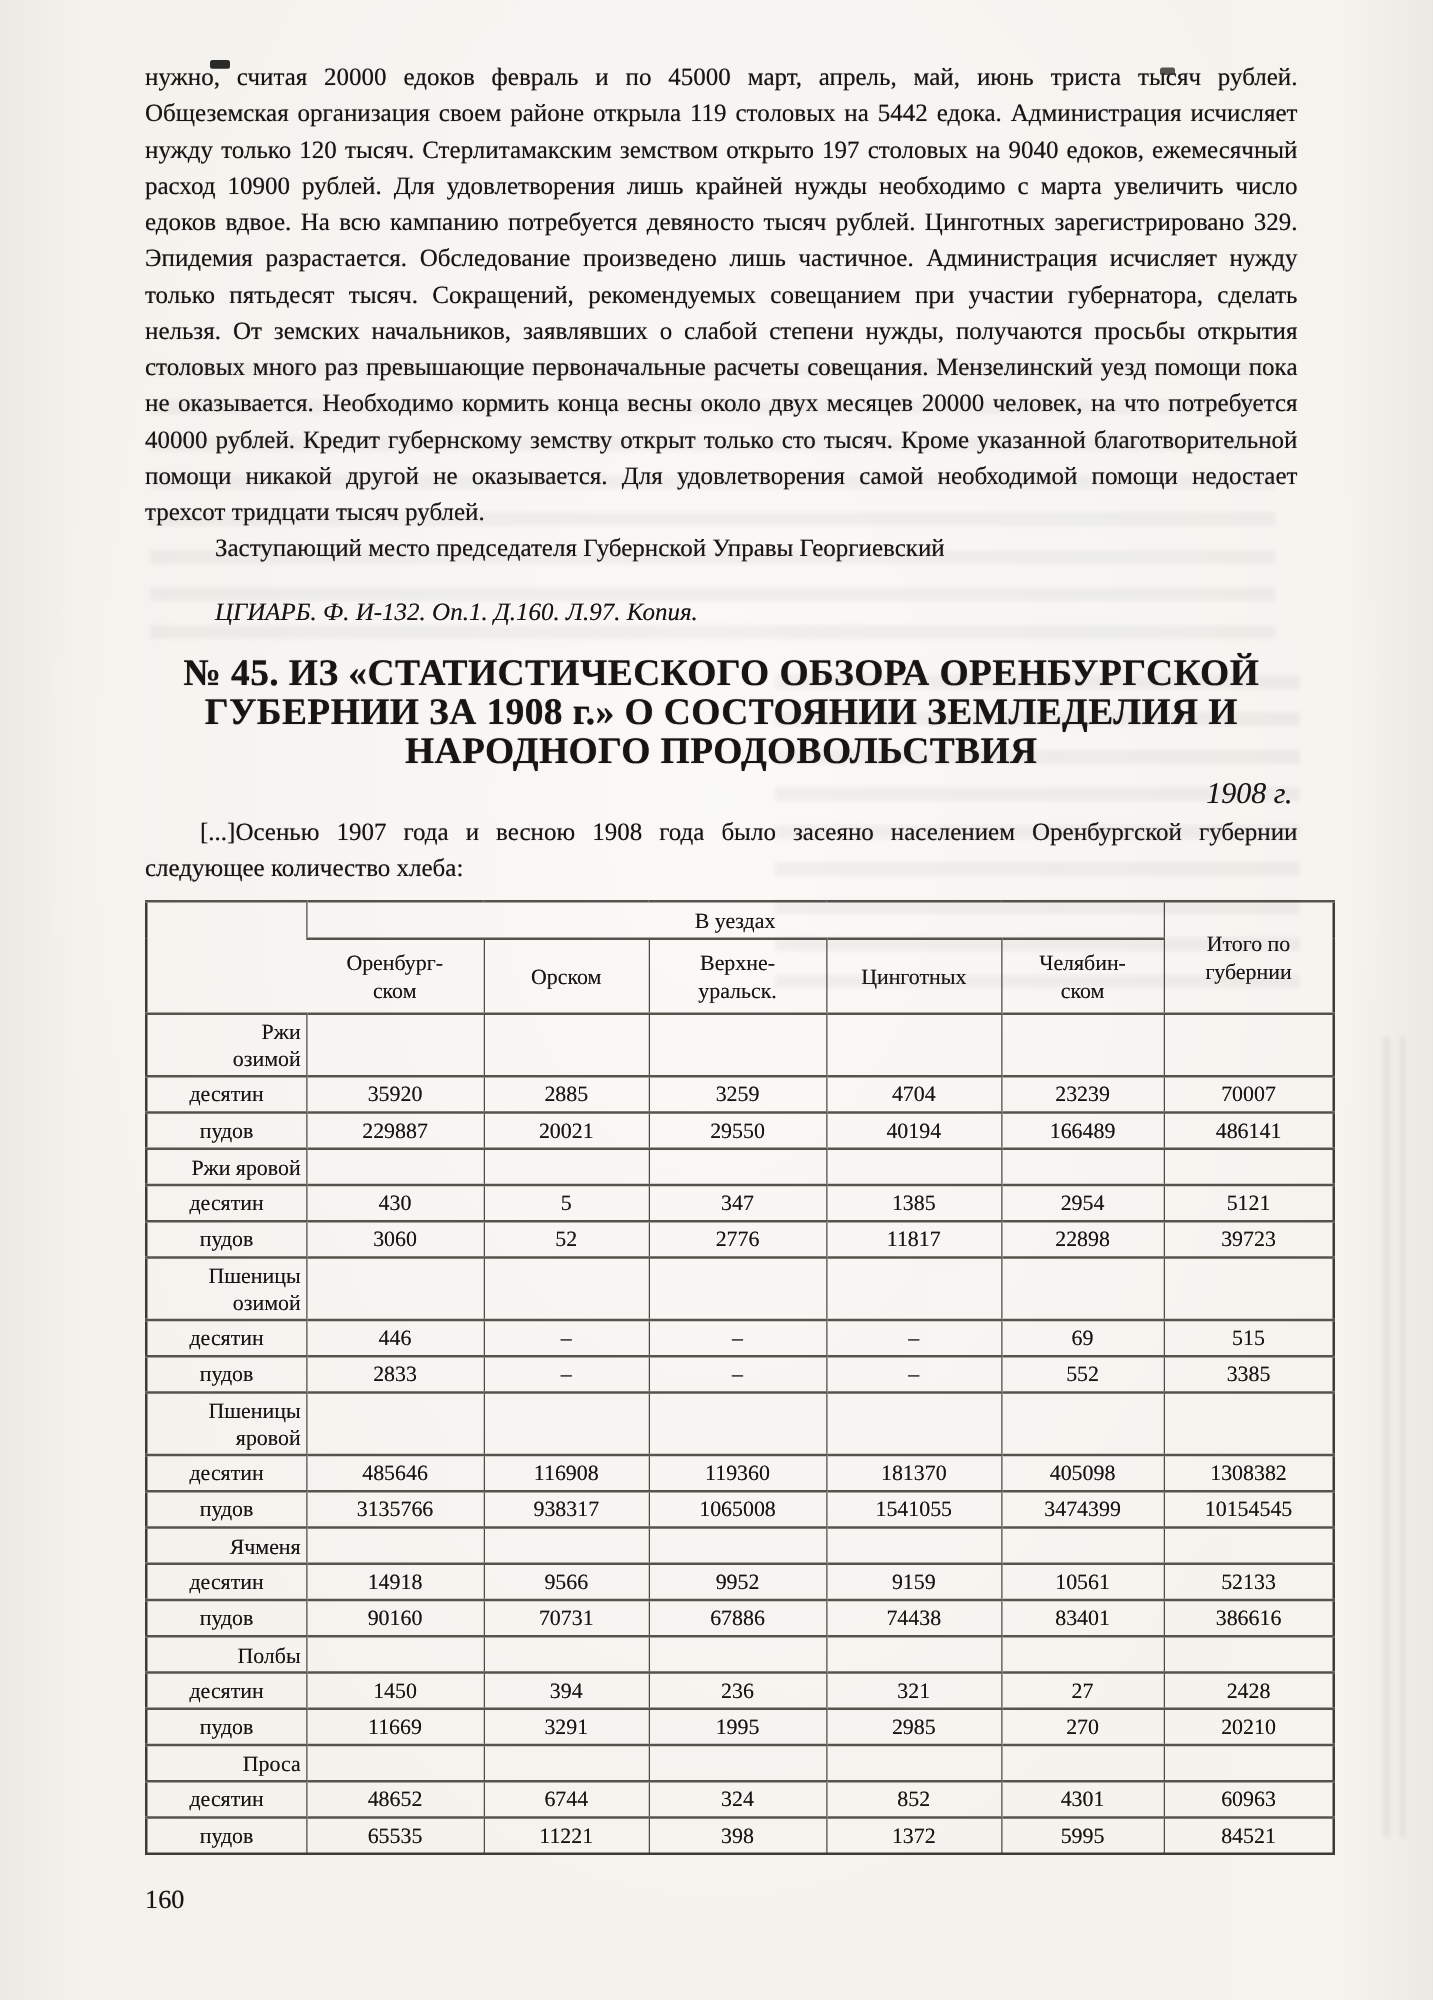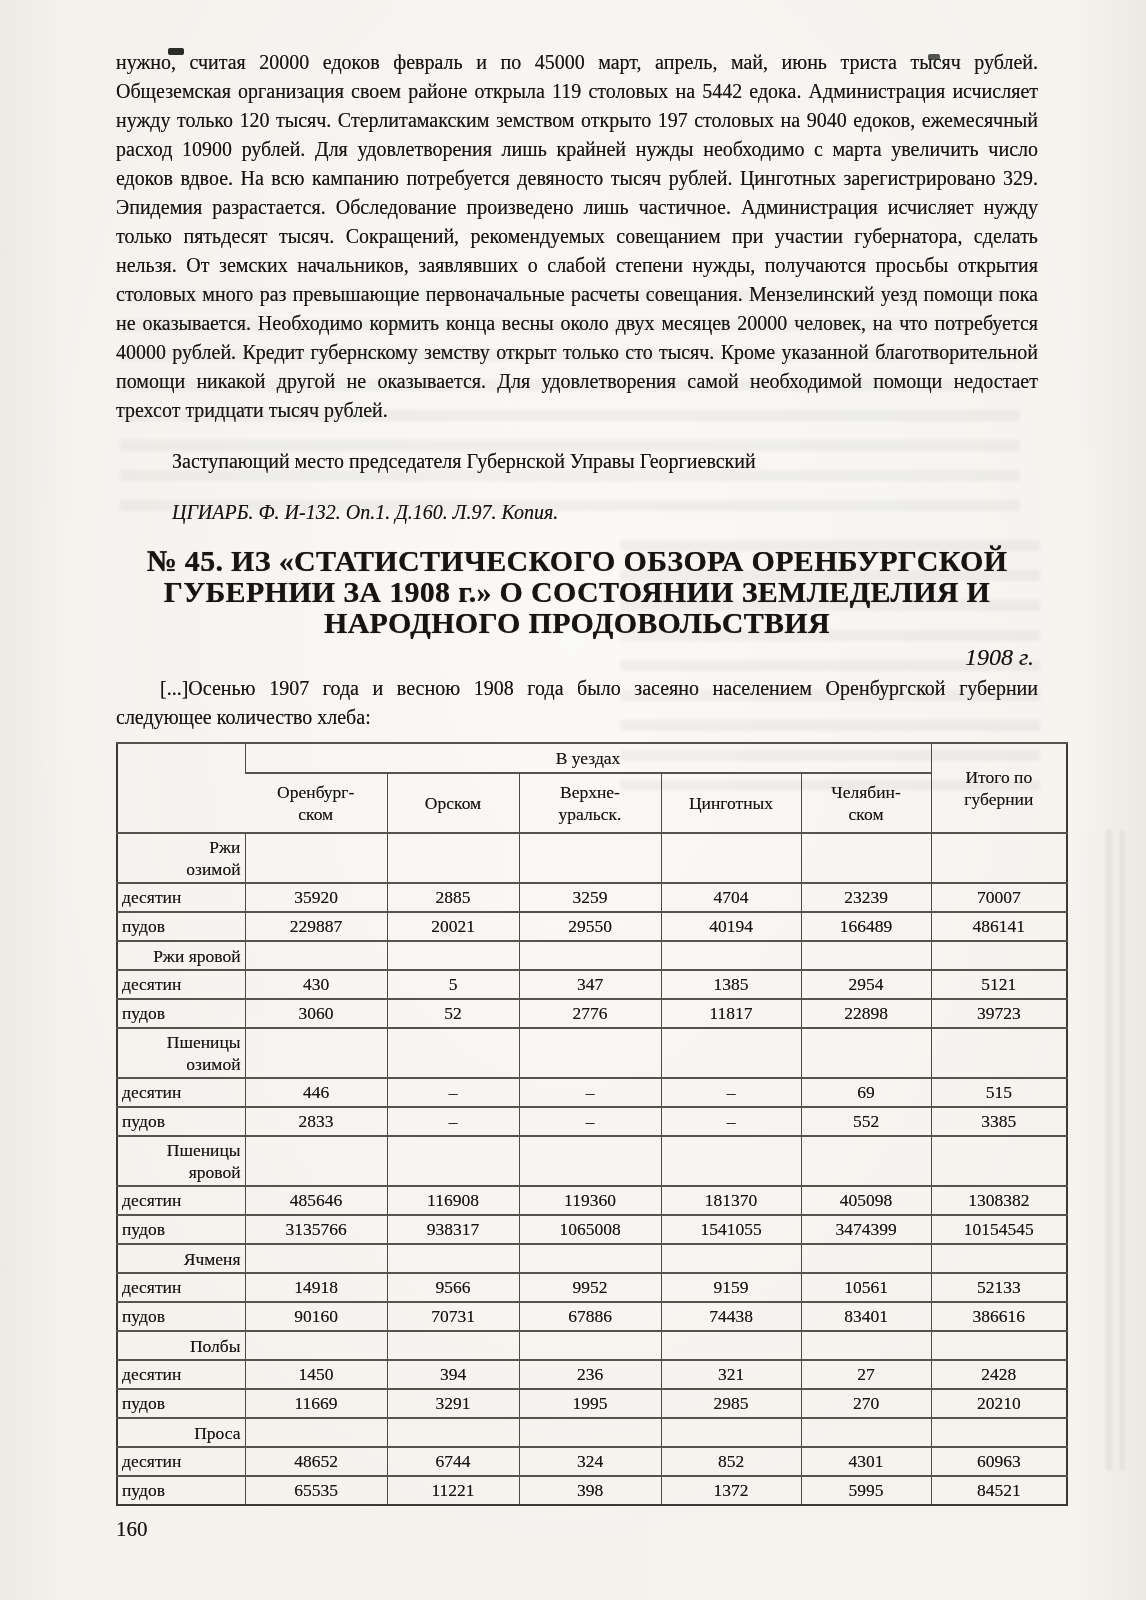--- a/index.html
+++ b/index.html
@@ -33,21 +33,21 @@
   .speck{position:absolute;background:#2a2a28;border-radius:2px;}
   .s1{left:168px;top:48px;width:16px;height:7px;}
   .s2{left:928px;top:54px;width:12px;height:6px;opacity:.8;}
 
   .body-par{
     font-size:20px;line-height:29px;
     text-align:justify;
     text-shadow:0 0 .6px rgba(20,18,16,.6);
   }
   .signature{
-    margin-top:22px;font-size:20px;line-height:29px;
+    font-size:20px;line-height:29px;
     text-indent:56px;text-shadow:0 0 .6px rgba(20,18,16,.6);
   }
   .archive{
     margin-top:22px;font-size:20px;line-height:29px;
     font-style:italic;text-indent:56px;
     text-shadow:0 0 .5px rgba(20,18,16,.55);
   }
   .doc-heading{
     margin-top:18px;
     font-size:30px;line-height:31px;font-weight:bold;
@@ -80,24 +80,24 @@
     vertical-align:middle;
   }
   table.grain{border:2.5px solid #3c3a34;}
   table.grain td:first-child,table.grain th:first-child{border-left:none;}
   .hdr-group{height:26px;text-align:center;}
   .hdr-district{height:56px;text-align:center;white-space:pre-line;line-height:22px;}
   .hdr-total{text-align:center;white-space:pre-line;line-height:22px;}
   .crop-cell{white-space:pre-line;text-align:right;padding-left:7px;line-height:22px;}
   tr.crop-one .crop-cell{height:25px;}
   tr.crop-two .crop-cell{height:46px;}
-  .unit-cell{text-align:left;padding-right:7px;height:25px;}
+  .unit-cell{text-align:center;padding-right:7px;height:25px;}
   .num-cell{text-align:center;height:25px;}
   .page-number{
-    margin-top:9px;font-size:21px;line-height:28px;
+    margin-top:21px;font-size:21px;line-height:28px;
     text-shadow:0 0 .6px rgba(20,18,16,.6);
   }
 </style>
 </head>
 <body>
 
 <div class="page">
 
   <div class="ghost g1"></div>
   <div class="ghost g2"></div>

